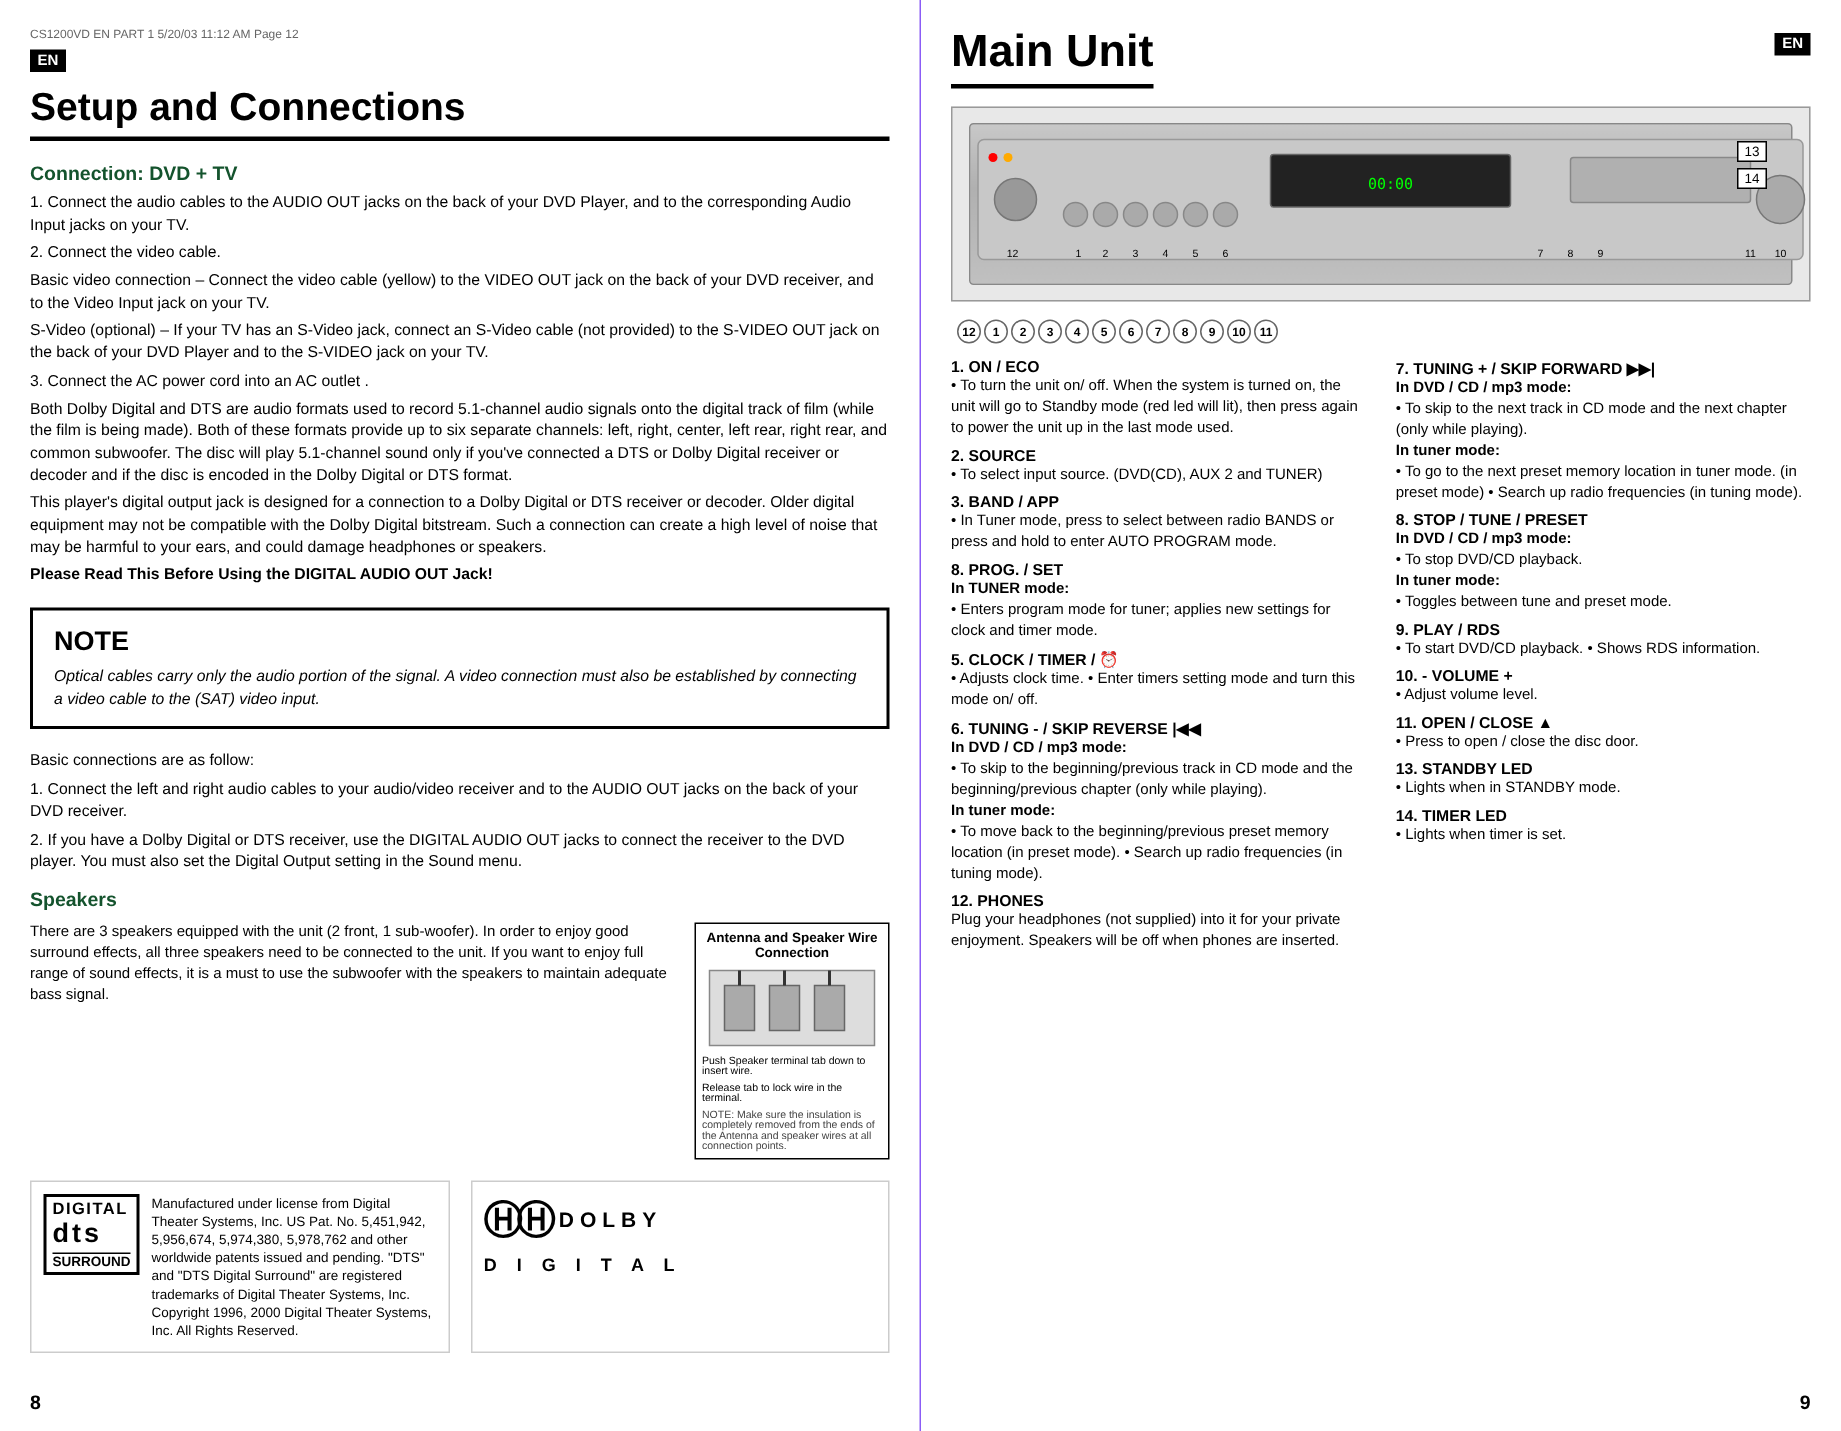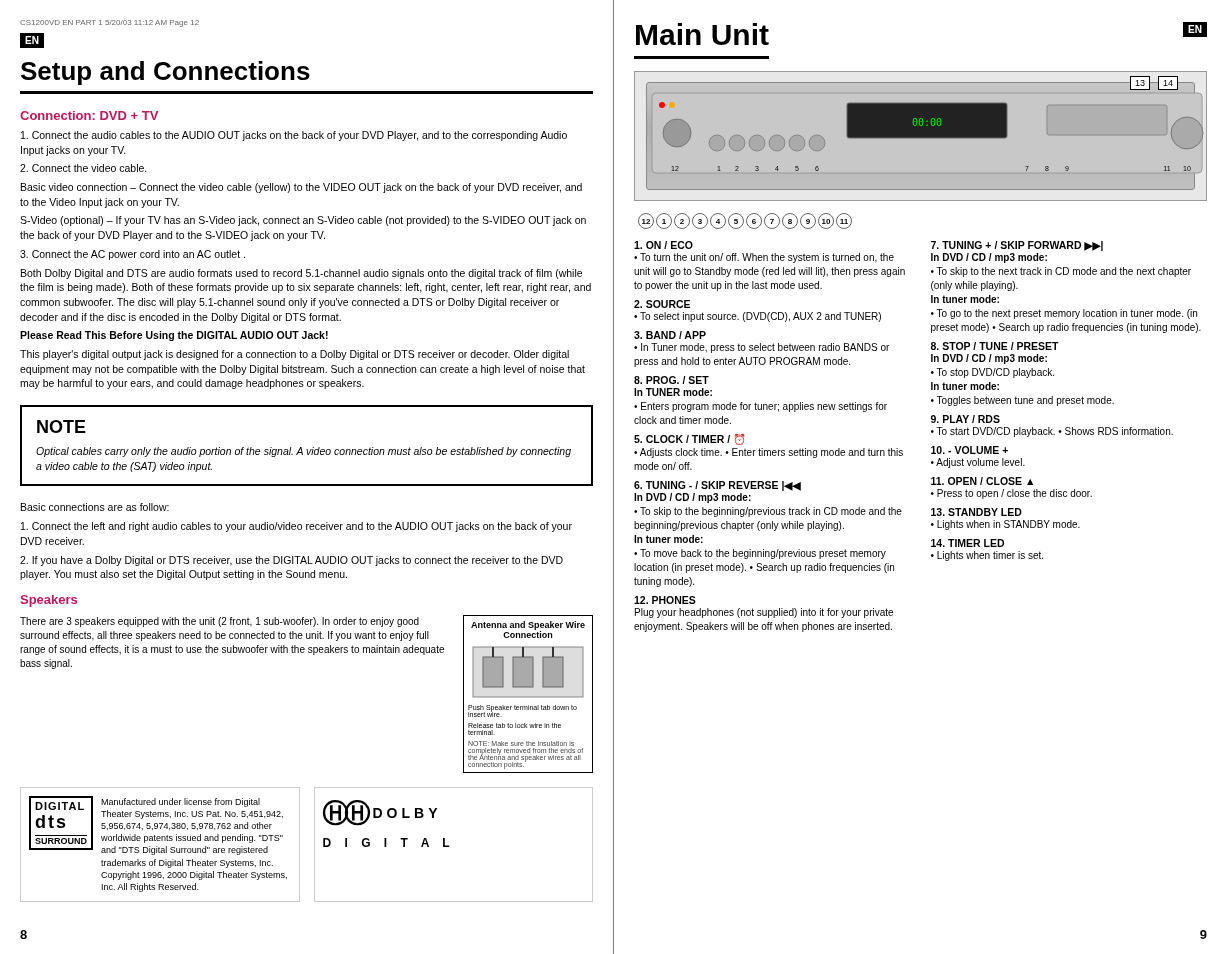--- a/index.html
+++ b/index.html
@@ -65,21 +65,21 @@
       font-weight: bold;
       color: #000;
       border-bottom: 3px solid #000;
       padding-bottom: 4px;
       margin-bottom: 14px;
     }
 
     .section-heading {
       font-size: 13px;
       font-weight: bold;
-      color: #be185d;
+      color: #14532d;
       margin-bottom: 5px;
       margin-top: 10px;
     }
 
     .body-text {
       font-size: 10.5px;
       line-height: 1.4;
       margin-bottom: 4px;
     }
 
@@ -312,22 +312,22 @@
     <h1 class="section-title-main">Setup and Connections</h1>
 
     <h2 class="section-heading">Connection: DVD + TV</h2>
     <p class="body-text">1.  Connect the audio cables to the AUDIO OUT jacks on the back of your DVD Player, and to the corresponding Audio Input jacks on your TV.</p>
     <p class="body-text">2. Connect the video cable.</p>
     <p class="body-text">Basic video connection – Connect the video cable (yellow) to the VIDEO OUT jack on the back of your DVD receiver, and to the Video Input jack on your TV.</p>
     <p class="body-text">S-Video (optional) – If your TV has an S-Video jack, connect an S-Video cable (not provided) to the S-VIDEO OUT jack on the back of your DVD Player and to the S-VIDEO jack on your TV.</p>
     <p class="body-text">3. Connect the AC power cord into an AC outlet .</p>
 
     <p class="body-text">Both Dolby Digital and DTS are audio formats used to record 5.1-channel audio signals onto the digital track of film (while the film is being made). Both of these formats provide up to six separate channels: left, right, center, left rear, right rear, and common subwoofer. The disc will play 5.1-channel sound only if you've connected a DTS or Dolby Digital receiver or decoder and if the disc is encoded in the Dolby Digital or DTS format.</p>
+    <p class="body-text">This player's digital output jack is designed for a connection to a Dolby Digital or DTS receiver or decoder. Older digital equipment may not be compatible with the Dolby Digital bitstream. Such a connection can create a high level of noise that may be harmful to your ears, and could damage headphones or speakers.</p>
     <p class="body-text bold-label">Please Read This Before Using the DIGITAL AUDIO OUT Jack!</p>
-    <p class="body-text">This player's digital output jack is designed for a connection to a Dolby Digital or DTS receiver or decoder. Older digital equipment may not be compatible with the Dolby Digital bitstream. Such a connection can create a high level of noise that may be harmful to your ears, and could damage headphones or speakers.</p>
 
     <div class="note-box">
       <div class="note-title">NOTE</div>
       <p class="note-text">Optical cables carry only the audio portion of the signal. A video connection must also be established by connecting a video cable to the (SAT) video input.</p>
     </div>
 
     <p class="body-text">Basic connections are as follow:</p>
     <p class="body-text">1. Connect the left and right audio cables to your audio/video receiver and to the AUDIO OUT jacks on the back of your DVD receiver.</p>
     <p class="body-text">2. If you have a Dolby Digital or DTS receiver, use the DIGITAL AUDIO OUT jacks to connect the receiver to the DVD player. You must also set the Digital Output setting in the Sound menu.</p>
 
@@ -416,21 +416,21 @@
           <text x="150" y="88" font-size="7" fill="#000" text-anchor="middle">5</text>
           <text x="170" y="88" font-size="7" fill="#000" text-anchor="middle">6</text>
           <text x="380" y="88" font-size="7" fill="#000" text-anchor="middle">7</text>
           <text x="400" y="88" font-size="7" fill="#000" text-anchor="middle">8</text>
           <text x="420" y="88" font-size="7" fill="#000" text-anchor="middle">9</text>
           <text x="540" y="88" font-size="7" fill="#000" text-anchor="middle">10</text>
           <text x="520" y="88" font-size="7" fill="#000" text-anchor="middle">11</text>
         </svg>
       </div>
 
-      <div style="position:absolute; top:4px; right:28px; display:flex; flex-direction:row; gap:4px;">
+      <div style="position:absolute; top:22px; right:28px; display:flex; flex-direction:column; gap:4px;">
         <span class="device-number-badge">13</span>
         <span class="device-number-badge">14</span>
       </div>
     </div>
 
     <div class="numbers-row">
       <span class="num-label">12</span>
       <span class="num-label">1</span>
       <span class="num-label">2</span>
       <span class="num-label">3</span>

